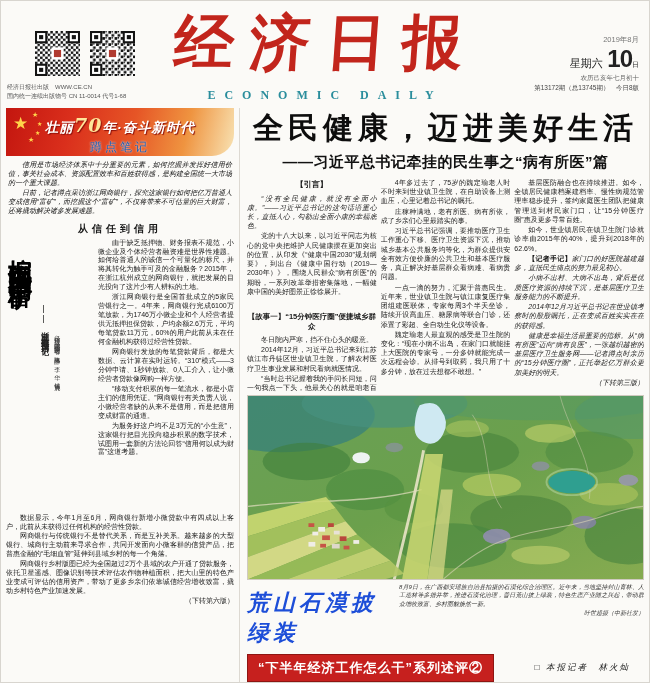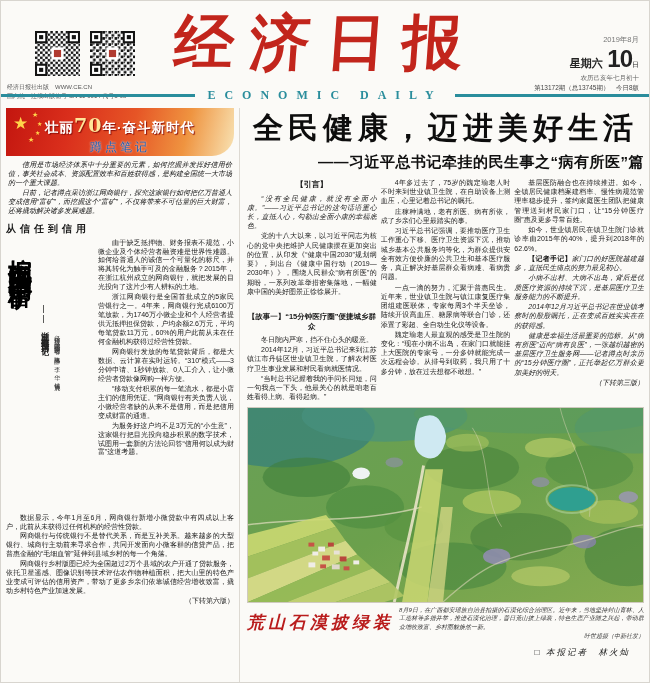--- a/index.html
+++ b/index.html
@@ -12,83 +12,83 @@
   .masthead { position:relative; height:104px; }
   .qr-block { position:absolute; left:34px; top:30px; display:flex; gap:10px; }
   .qr { width:45px; height:45px; }
   .pub-lines { position:absolute; left:6px; top:82px; font-size:6px; color:#555; line-height:1.5; white-space:nowrap; }
   .paper-title { position:absolute; left:160px; top:2px; width:330px; text-align:center;
                  font-family:"DejaVu Serif", serif; font-weight:bold; font-size:60px;
                  letter-spacing:16px; color:#c2251c; transform:skewX(-4deg); }
   .date-block { position:absolute; right:10px; top:34px; text-align:right; line-height:1.25; }
   .date-block .d1 { font-size:7.5px; color:#777; }
   .date-block .d2 { color:#222; }
-  .date-block .d2 .wd { font-size:11px; font-weight:bold; }
+  .date-block .d2 .wd { font-size:11px; font-weight:normal; }
   .date-block .d2 .day { font-size:24px; font-weight:bold; letter-spacing:-1px; }
   .date-block .d2 .du { font-size:7px; }
   .date-block .d3 { font-size:6.5px; color:#666; }
   .date-block .d4 { font-size:6.5px; color:#444; margin-top:1px; }
-  .en-rule { position:absolute; left:0; right:0; bottom:2px; display:flex; align-items:center; }
+  .en-rule { position:absolute; left:0; right:0; bottom:2px; display:flex; align-items:center;flex-direction:column; }
   .rule-line { flex:1; height:3px; background:#2a8d9c; }
   .en-title { font-family:"Liberation Serif", serif; font-weight:bold; font-size:12px;
               color:#2a8d9c; letter-spacing:9px; margin:0 12px; white-space:nowrap; }
 
   
   .content { display:flex; height:577px; padding:3px 5px 0 5px; overflow:hidden; }
   .left-col { width:234px; padding-right:5px; border-right:1px solid #ddd9d2; display:flex; flex-direction:column; overflow:hidden; }
   .right-col { flex:1; padding-left:7px; display:flex; flex-direction:column; overflow:hidden; }
 
   
   .banner { position:relative; height:48px; border-radius:0 0 22px 0; overflow:hidden;
             background:linear-gradient(103deg,#c3160f 0%, #da2f1c 28%, #e65526 55%, #ef9440 78%, #f8e3b4 100%); }
-  .banner-title { text-align:center; color:#fff; font-weight:bold; 
+  .banner-title { text-align:center; color:#fff; font-weight:bold; font-style:italic;
                   font-size:13.5px; letter-spacing:1px; padding-top:6px; text-shadow:1px 1px 1px #8c0f08; }
   .banner-title .big70 { font-size:19px; color:#ffe69a; font-family:"DejaVu Serif",serif; }
   .banner-sub { text-align:center; color:#1d5cb0; font-weight:normal; font-size:12px; letter-spacing:3px; margin-top:2px;
                 text-shadow:0 0 2px #fff; }
   .star-big { position:absolute; left:7px; top:5px; color:#ffd54a; font-size:17px; }
   .star-s1 { position:absolute; left:26px; top:3px; color:#ffd54a; font-size:7px; }
   .star-s2 { position:absolute; left:31px; top:12px; color:#ffd54a; font-size:6px; }
   .star-s3 { position:absolute; left:29px; top:21px; color:#ffd54a; font-size:6px; }
   .star-s4 { position:absolute; left:22px; top:28px; color:#ffd54a; font-size:7px; }
 
   .intro { margin:4px 2px 1px 2px; font-size:7px; line-height:1.3; font-style:italic; color:#111; text-align:justify; }
   .intro p { text-indent:2em; margin-bottom:1px; }
-  .section-head { font-weight:bold; font-size:10px; letter-spacing:4px; margin:4px 0 3px; }
+  .section-head { text-align:center; font-weight:bold; font-size:10px; letter-spacing:4px; margin:4px 0 3px; }
 
   .left-main { display:flex; height:272px; overflow:hidden; }
   .vtitle-block { display:flex; flex-shrink:0; width:92px; }
   .vtitle { writing-mode:vertical-rl; font-size:24px; font-weight:900; letter-spacing:3px;
             line-height:1.05; padding-left:2px; color:#000; }
   .vsub { writing-mode:vertical-rl; font-size:8px; font-weight:bold; letter-spacing:2px; margin-left:5px; margin-top:66px; color:#222; }
   .vby  { writing-mode:vertical-rl; font-size:6px; letter-spacing:1px; margin-left:3px; margin-top:92px; color:#333; }
   .left-body { flex:1; font-size:7px; line-height:1.28; text-align:justify; overflow:hidden; }
   .left-body p, .left-bottom p { text-indent:2em; margin-bottom:1px; }
   .left-bottom { flex:1; margin-top:3px; font-size:7px; line-height:1.28; text-align:justify; overflow:hidden; }
   .continued-left { display:block; text-align:right; font-size:7px; }
 
   
   .headline { text-align:center; font-size:30px; font-weight:900; letter-spacing:5px; color:#0d0d0d; }
-  .subhead  { text-align:right; font-size:15px; font-weight:bold; letter-spacing:0.5px; margin:4px 0 6px; color:#111; }
+  .subhead  { text-align:center; font-size:15px; font-weight:bold; letter-spacing:0.5px; margin:4px 0 6px; color:#111; }
   .cols { display:flex; gap:4px; height:226px; overflow:hidden; font-size:7px; line-height:1.32; text-align:justify; }
   .col { flex:1; overflow:hidden; }
   .label-head { text-align:center; font-weight:bold; font-size:8px; margin:2px 0 3px; }
   .story-head { text-align:center; font-weight:bold; font-size:7.5px; margin:16px 0 3px; }
   .col p { text-indent:2em; margin-bottom:1px; }
   .col .quote { font-style:italic; }
   .notes p { font-style:italic; }
   .notes b { font-style:normal; }
   .continued-right { display:block; text-align:right; font-style:italic; }
 
   .photo-wrap { margin-top:3px; height:196px; border:1px solid #cfcabf; overflow:hidden; }
   .photo-wrap svg { display:block; width:100%; height:100%; }
 
   .caption-row { display:flex; margin-top:3px; align-items:flex-start; }
   .cap-title { width:152px; flex-shrink:0; font-family:Liberation Sans, sans-serif; font-weight:bold; font-style:italic;
-               font-size:17px; letter-spacing:4px; padding-top:5px; color:#b91c1c; }
+               font-size:22px; letter-spacing:4px; padding-top:5px; color:#1d4ed8; }
   .cap-text { flex:1; font-size:6px; line-height:1.4; font-style:italic; color:#333; text-align:justify; }
   .cap-credit { display:block; text-align:right; margin-top:1px; color:#444; }
 
   .bottom-row { display:flex; align-items:center; margin-top:6px; }
   .series-box { background:#c6201e; color:#fff; font-weight:bold; font-size:13px;
                 letter-spacing:1px; padding:4px 10px; border:1px solid #8e1512; }
   .footer-byline { margin-left:auto; font-size:8.5px; font-style:italic; letter-spacing:2px; color:#222; padding-right:14px;padding-left:29px; }
 </style>
 </head>
 <body>
@@ -333,17 +333,18 @@
 
       <div class="caption-row">
         <div class="cap-title">荒山石漠披绿装</div>
         <div class="cap-text">
           <span>8月9日，在广西都安瑶族自治县拍摄的石漠化综合治理区。近年来，当地坚持封山育林、人工造林等多措并举，推进石漠化治理，昔日荒山披上绿装，特色生态产业随之兴起，带动群众增收致富、乡村面貌焕然一新。</span>
           <span class="cap-credit">叶世超摄（中新社发）</span>
         </div>
       </div>
 
       <div class="bottom-row">
+        <div class="series-box">“下半年经济工作怎么干”系列述评②</div>
         <div class="footer-byline">□  本报记者　林火灿</div>
       </div>
     </main>
   </div>
 </div>
 
 </body></html>

